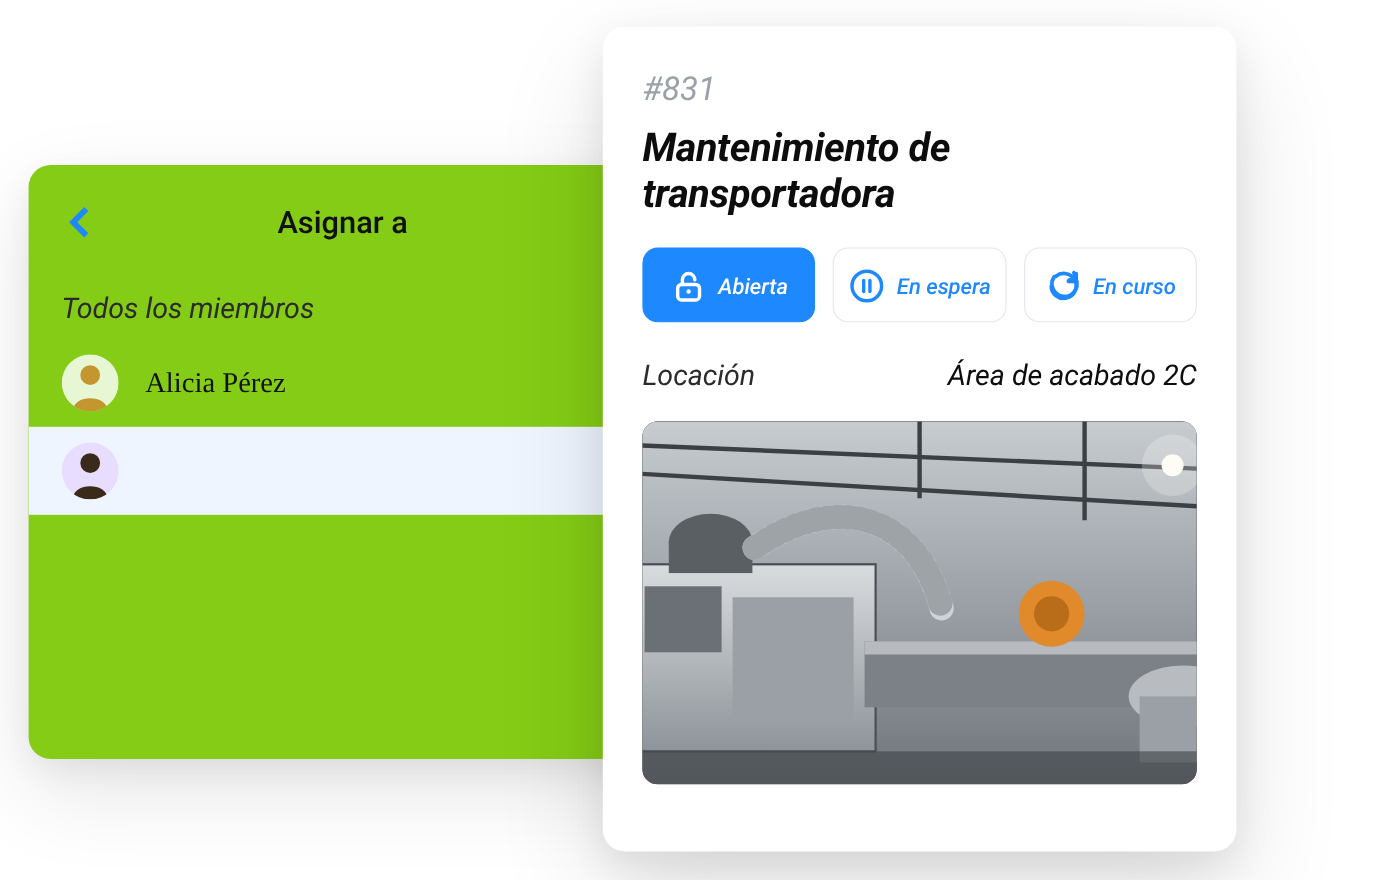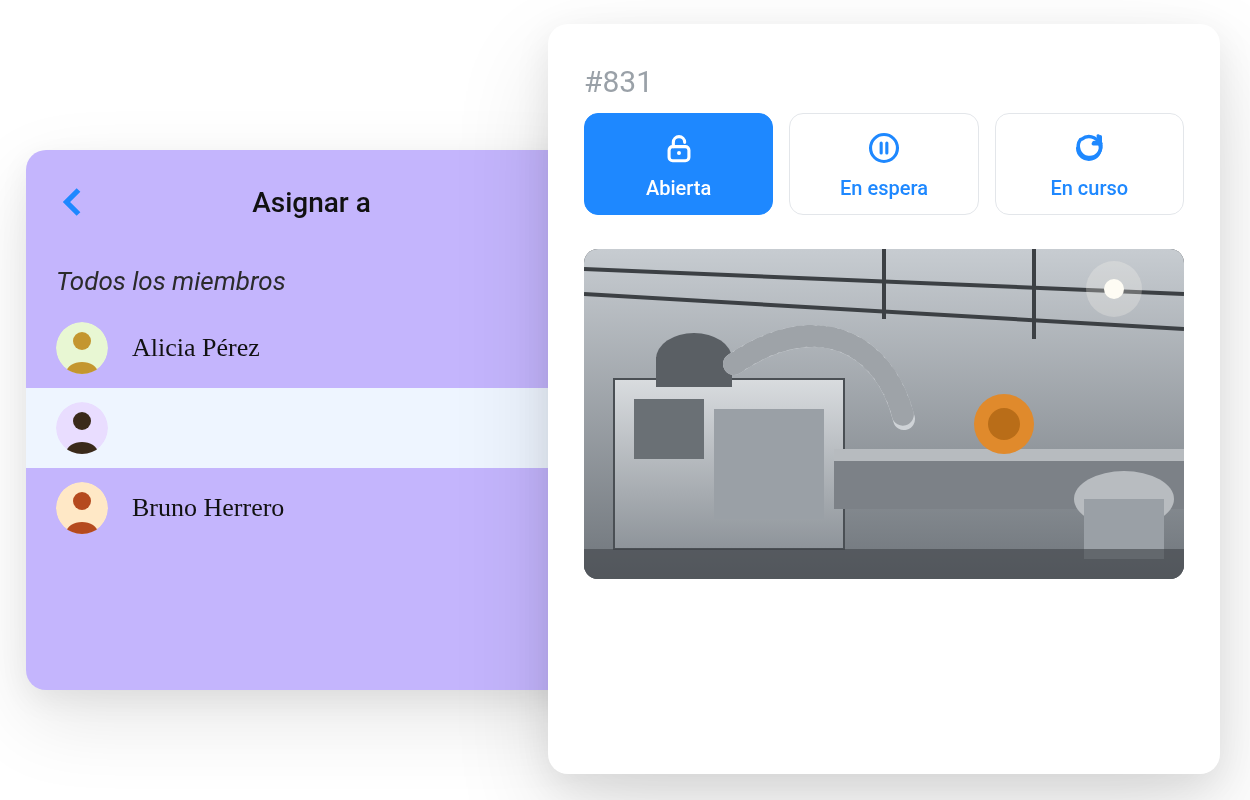--- a/index.html
+++ b/index.html
@@ -12,21 +12,21 @@
     overflow: hidden;
   }
 
   
   .assign-card {
     position: absolute;
     left: 26px;
     top: 150px;
     width: 571px;
     height: 540px;
-    background: #c4b5fd;
+    background: #84cc16;
     border-radius: 20px;
     box-shadow: 0 30px 80px rgba(0,0,0,0.10), 0 10px 30px rgba(0,0,0,0.06);
     overflow: hidden;
   }
   .assign-header {
     display: flex;
     align-items: center;
     padding: 34px 30px 28px 30px;
     position: relative;
   }
@@ -67,27 +67,28 @@
     overflow: hidden;
   }
   .avatar svg { width: 100%; height: 100%; }
   .member-name { font-size: 26px; color: #111; }
 
   
   .task-card {
     position: absolute;
     left: 548px;
     top: 24px;
-    width: 672px;
+    width: 576px;
     height: 750px;
     background: #fff;
     border-radius: 20px;
     box-shadow: 0 40px 100px rgba(0,0,0,0.12), 0 12px 36px rgba(0,0,0,0.08);
     padding: 40px 36px 0 36px;
     overflow: hidden;
+    font-style: italic;
   }
   .task-id {
     font-size: 30px;
     color: #9aa1a8;
     font-weight: 400;
     margin-bottom: 14px;
   }
   .task-title {
     font-size: 36px;
     font-weight: 700;
@@ -101,21 +102,20 @@
     gap: 16px;
     margin-bottom: 34px;
   }
   .status-btn {
     flex: 1 1 0;
     min-width: 0;
     border: 1.5px solid #e3e6ea;
     border-radius: 14px;
     background: #fff;
     display: flex;
-    flex-direction: column;
     align-items: center;
     justify-content: center;
     gap: 10px;
     padding: 16px 4px 14px 4px;
     cursor: pointer;
     color: #1e88ff;
   }
   .status-btn.active {
     background: #1e88ff;
     border-color: #1e88ff;
@@ -175,35 +175,26 @@
       <div class="avatar">
         <svg viewBox="0 0 52 52">
           <circle cx="26" cy="26" r="26" fill="#e9ddff"></circle>
           <circle cx="26" cy="19" r="9" fill="#3a2a1a"></circle>
           <path d="M10 52 C10 36 42 36 42 52 Z" fill="#3a2a1a"></path>
         </svg>
       </div>
     </div>
 
 
-    <div class="member-row">
-      <div class="avatar">
-        <svg viewBox="0 0 52 52">
-          <circle cx="26" cy="26" r="26" fill="#ffe8c6"></circle>
-          <circle cx="26" cy="19" r="9" fill="#b54a1e"></circle>
-          <path d="M10 52 C10 36 42 36 42 52 Z" fill="#b54a1e"></path>
-        </svg>
-      </div>
-      <div class="member-name">Bruno Herrero</div>
-    </div>
   </div>
 </div>
 
 <div class="task-card">
   <div class="task-id">#831</div>
+  <div class="task-title">Mantenimiento de transportadora</div>
 
   <div class="status-row">
 
     <div class="status-btn active">
       <div class="icon-wrap">
         <svg viewBox="0 0 24 24" fill="none" stroke="currentColor" stroke-width="2.2" stroke-linecap="round" stroke-linejoin="round">
           <rect x="5" y="11" width="14" height="10" rx="2.5"></rect>
           <path d="M8 11 V8 a4 4 0 0 1 8 0"></path>
           <circle cx="12" cy="15.5" r="1.4" fill="currentColor" stroke="none"></circle>
         </svg>
@@ -231,20 +222,24 @@
           <path d="M20 8 A8 8 0 1 1 6 6"></path>
           <polyline points="18.5 3.5 20 8 15.5 8"></polyline>
         </svg>
       </div>
       <div class="status-label">En curso</div>
     </div>
 
 
   </div>
 
+  <div class="meta-row">
+    <div class="meta-label">Locación</div>
+    <div class="meta-value">Área de acabado 2C</div>
+  </div>
 
   <div class="photo" aria-label="industrial-conveyor-photo">
 
     <svg viewBox="0 0 600 330" preserveAspectRatio="xMidYMid slice">
       <defs>
         <linearGradient id="sky" x1="0" y1="0" x2="0" y2="1">
           <stop offset="0" stop-color="#c7ccd1"></stop>
           <stop offset="1" stop-color="#6f757b"></stop>
         </linearGradient>
         <linearGradient id="metal" x1="0" y1="0" x2="0" y2="1">

